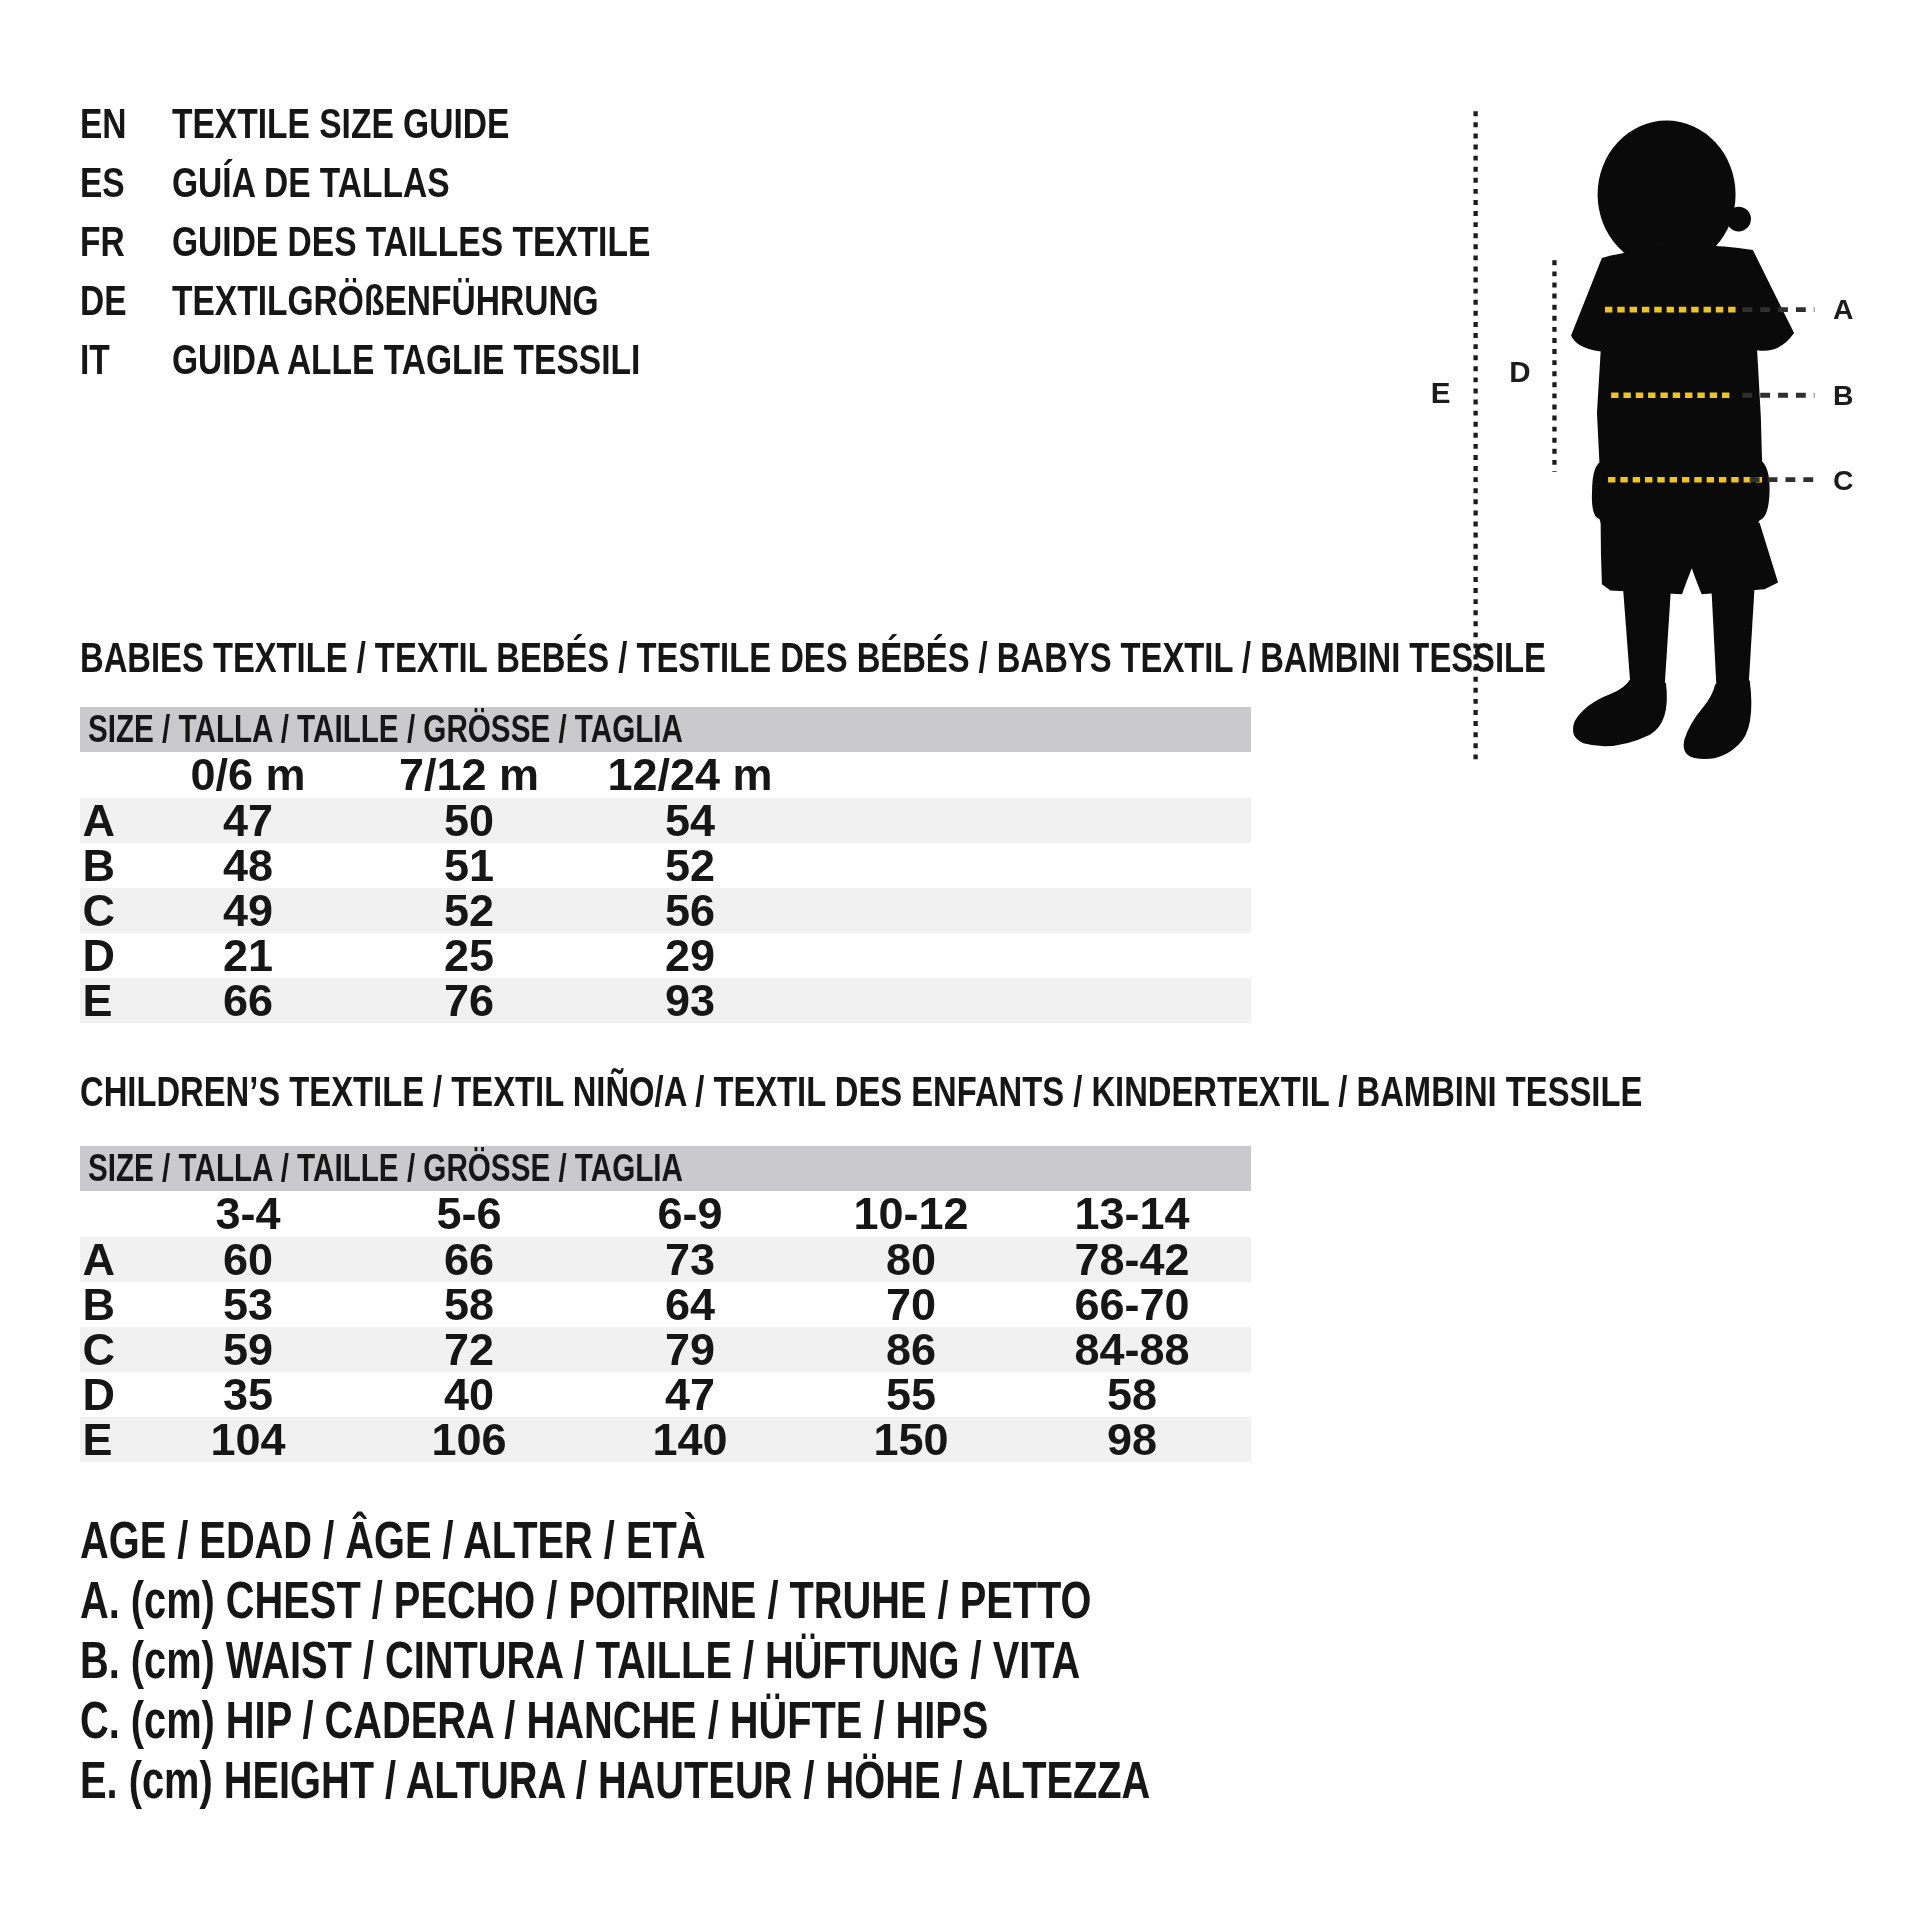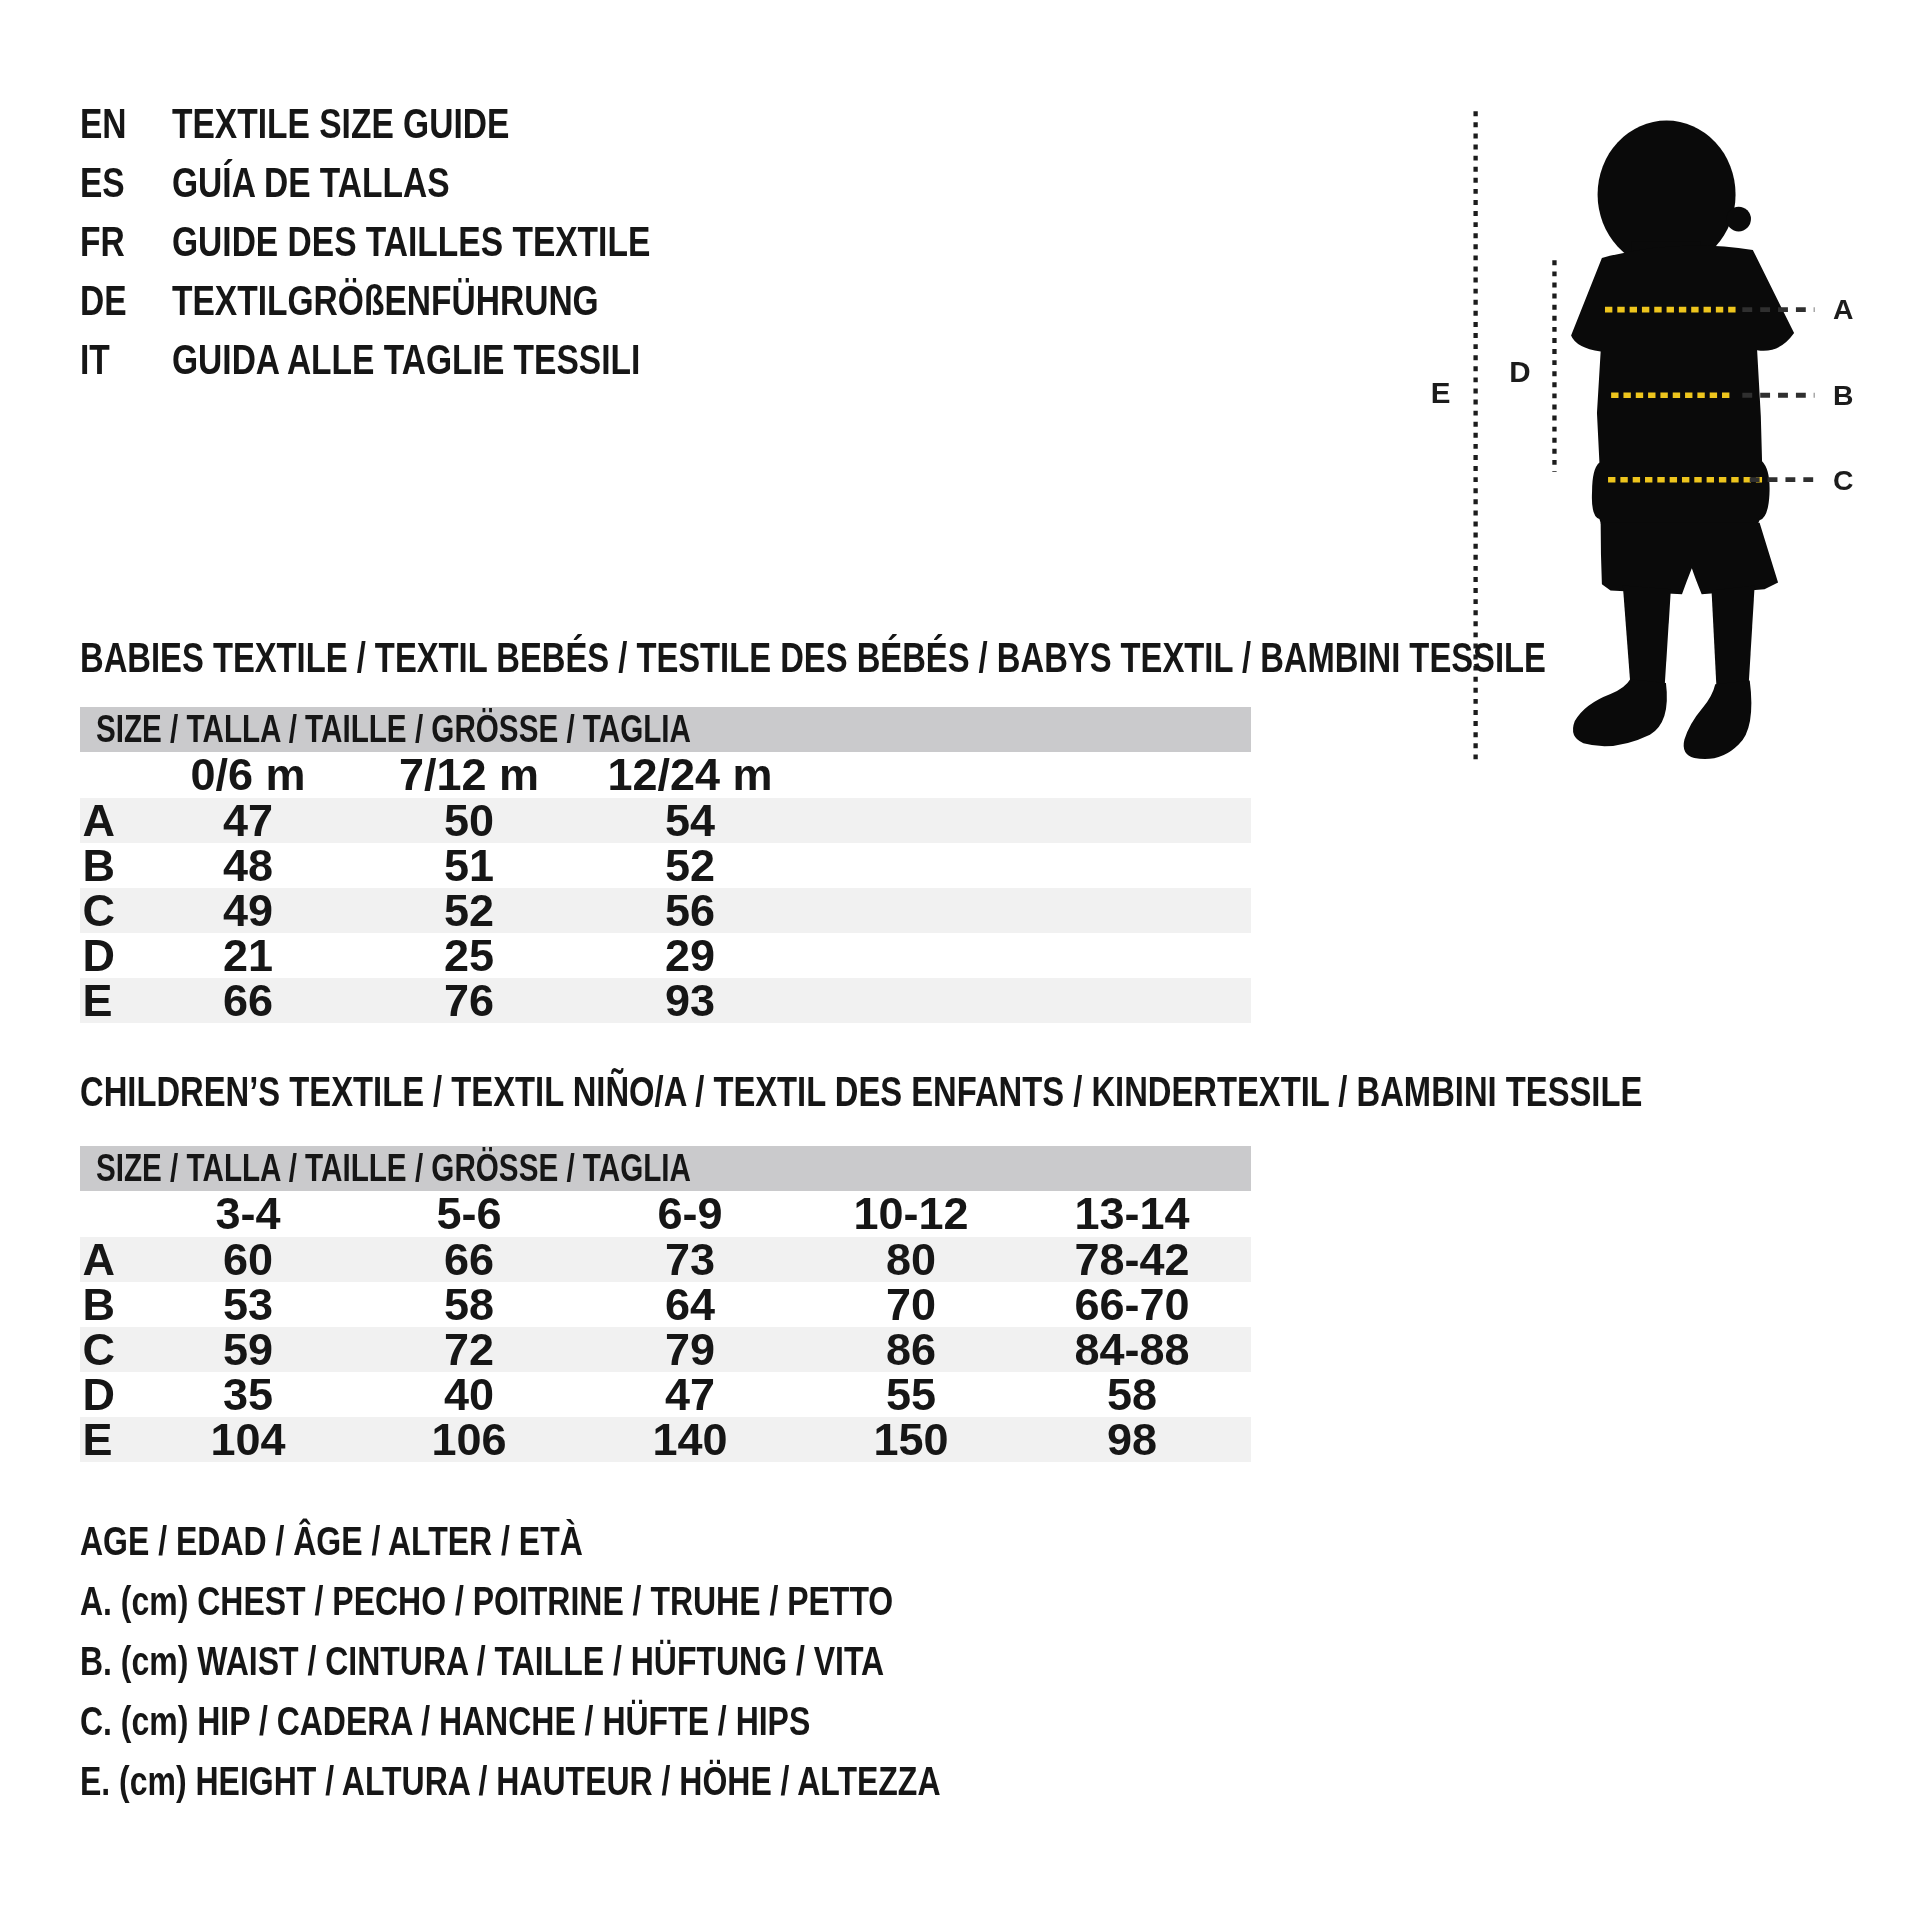--- a/index.html
+++ b/index.html
@@ -21,30 +21,30 @@
 
   
   .section-heading{position:absolute;left:80px;height:55px;line-height:55px;font-size:42px;font-weight:bold;}
   #babies-heading{top:630px;}
   #children-heading{top:1064px;}
 
   
   .size-table{position:absolute;left:80px;width:1171px;}
   #babies-table{top:707px;}
   #children-table{top:1146px;}
-  .size-bar{height:45px;line-height:45px;background:#cacacc;padding-left:16px;font-size:38px;font-weight:bold;}
+  .size-bar{height:45px;line-height:45px;background:#cacacc;padding-left:8px;font-size:38px;font-weight:bold;}
   .t-row{display:flex;height:45px;line-height:45px;font-size:45px;font-weight:bold;}
   .t-row.cols{height:46px;line-height:46px;}
   .t-label{width:55px;padding-left:2.5px;}
   .t-cell{width:221px;text-align:center;}
   .shaded{background:#f1f1f1;}
 
   
   .legend{position:absolute;left:80px;top:1511px;}
-  .legend-row{height:60px;line-height:60px;font-size:41px;font-weight:bold;text-decoration:underline;}
+  .legend-row{height:60px;line-height:60px;font-size:51px;font-weight:bold;text-decoration:underline;}
 </style>
 </head>
 <body>
 
 <div class="langs">
   <div class="lang-row">
     <span class="lang-code cond">EN</span>
     <span class="lang-title cond">TEXTILE SIZE GUIDE</span>
   </div>
   <div class="lang-row">

